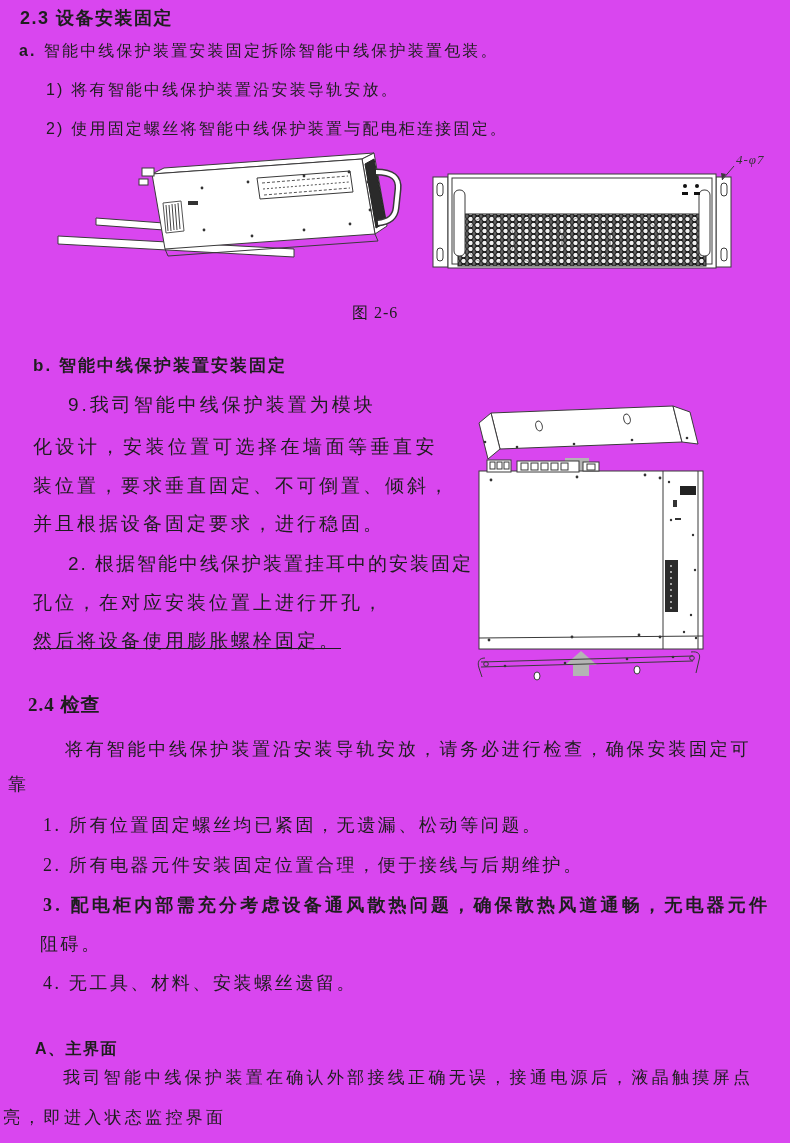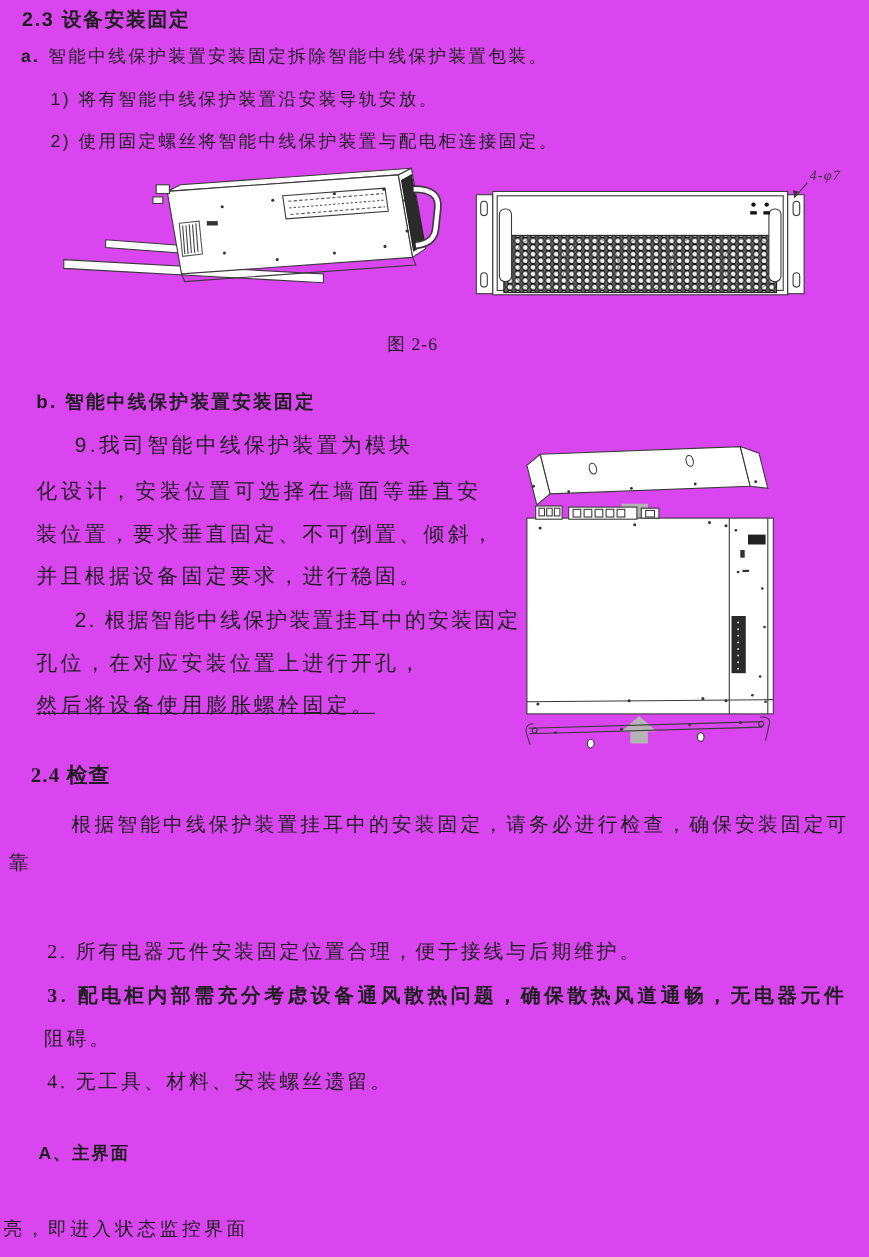--- a/index.html
+++ b/index.html
@@ -248,24 +248,26 @@
             <circle cx="88" cy="263" r="1.3"></circle>
           <circle cx="150" cy="259" r="1.3"></circle>
             <circle cx="196" cy="257" r="1.3"></circle>
         </g>
       </g>
     </svg>
   </div>
 
   <div class="ln song b" style="left:28px;top:692px;font-size:19px;letter-spacing:1px;">2.4 检查</div>
 
-  <div class="ln song" style="left:65px;top:737px;font-size:18px;letter-spacing:2.8px;">根据智能中线保护装置挂耳中的安装固定，请务必进行检查，确保安装固定可</div>
+  <div class="ln song" style="left:65px;top:737px;font-size:18px;letter-spacing:2.8px;">将有智能中线保护装置沿安装导轨安放，请务必进行检查，确保安装固定可</div>
   <div class="ln song" style="left:8px;top:772px;font-size:18px;letter-spacing:2.8px;">靠</div>
 
+  <div class="ln song" style="left:43px;top:813px;font-size:18px;letter-spacing:2.6px;">1. 所有位置固定螺丝均已紧固，无遗漏、松动等问题。</div>
   <div class="ln song" style="left:43px;top:853px;font-size:18px;letter-spacing:2.6px;">2. 所有电器元件安装固定位置合理，便于接线与后期维护。</div>
   <div class="ln song" style="left:43px;top:893px;font-size:18px;letter-spacing:3.2px;font-weight:bold;">3. 配电柜内部需充分考虑设备通风散热问题，确保散热风道通畅，无电器元件</div>
   <div class="ln song" style="left:40px;top:932px;font-size:18px;letter-spacing:2.6px;">阻碍。</div>
   <div class="ln song" style="left:43px;top:971px;font-size:18px;letter-spacing:2.6px;">4. 无工具、材料、安装螺丝遗留。</div>
 
   <div class="ln hei b" style="left:35px;top:1039px;font-size:16px;letter-spacing:1.5px;">A、主界面</div>
+  <div class="ln hei" style="left:63px;top:1066px;font-size:17px;letter-spacing:3.3px;">我司智能中线保护装置在确认外部接线正确无误，接通电源后，液晶触摸屏点</div>
   <div class="ln hei" style="left:3px;top:1106px;font-size:17px;letter-spacing:3.3px;">亮，即进入状态监控界面</div>
 
 </div>
 
 </body></html>

